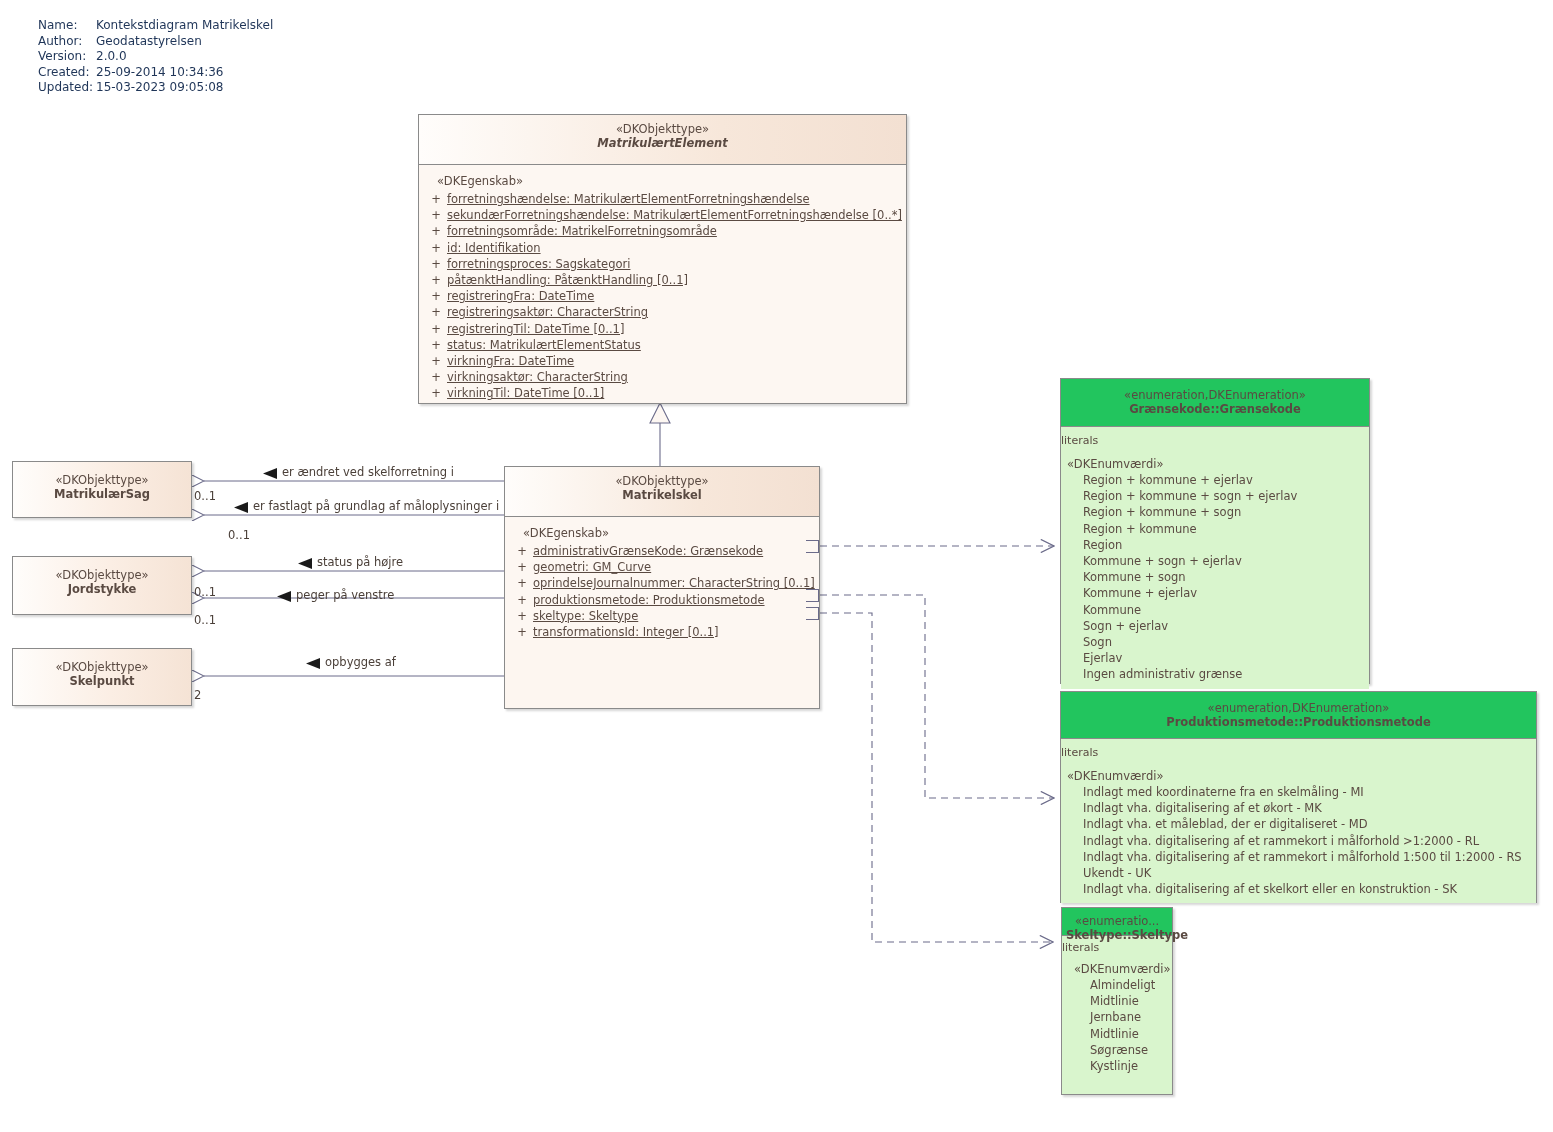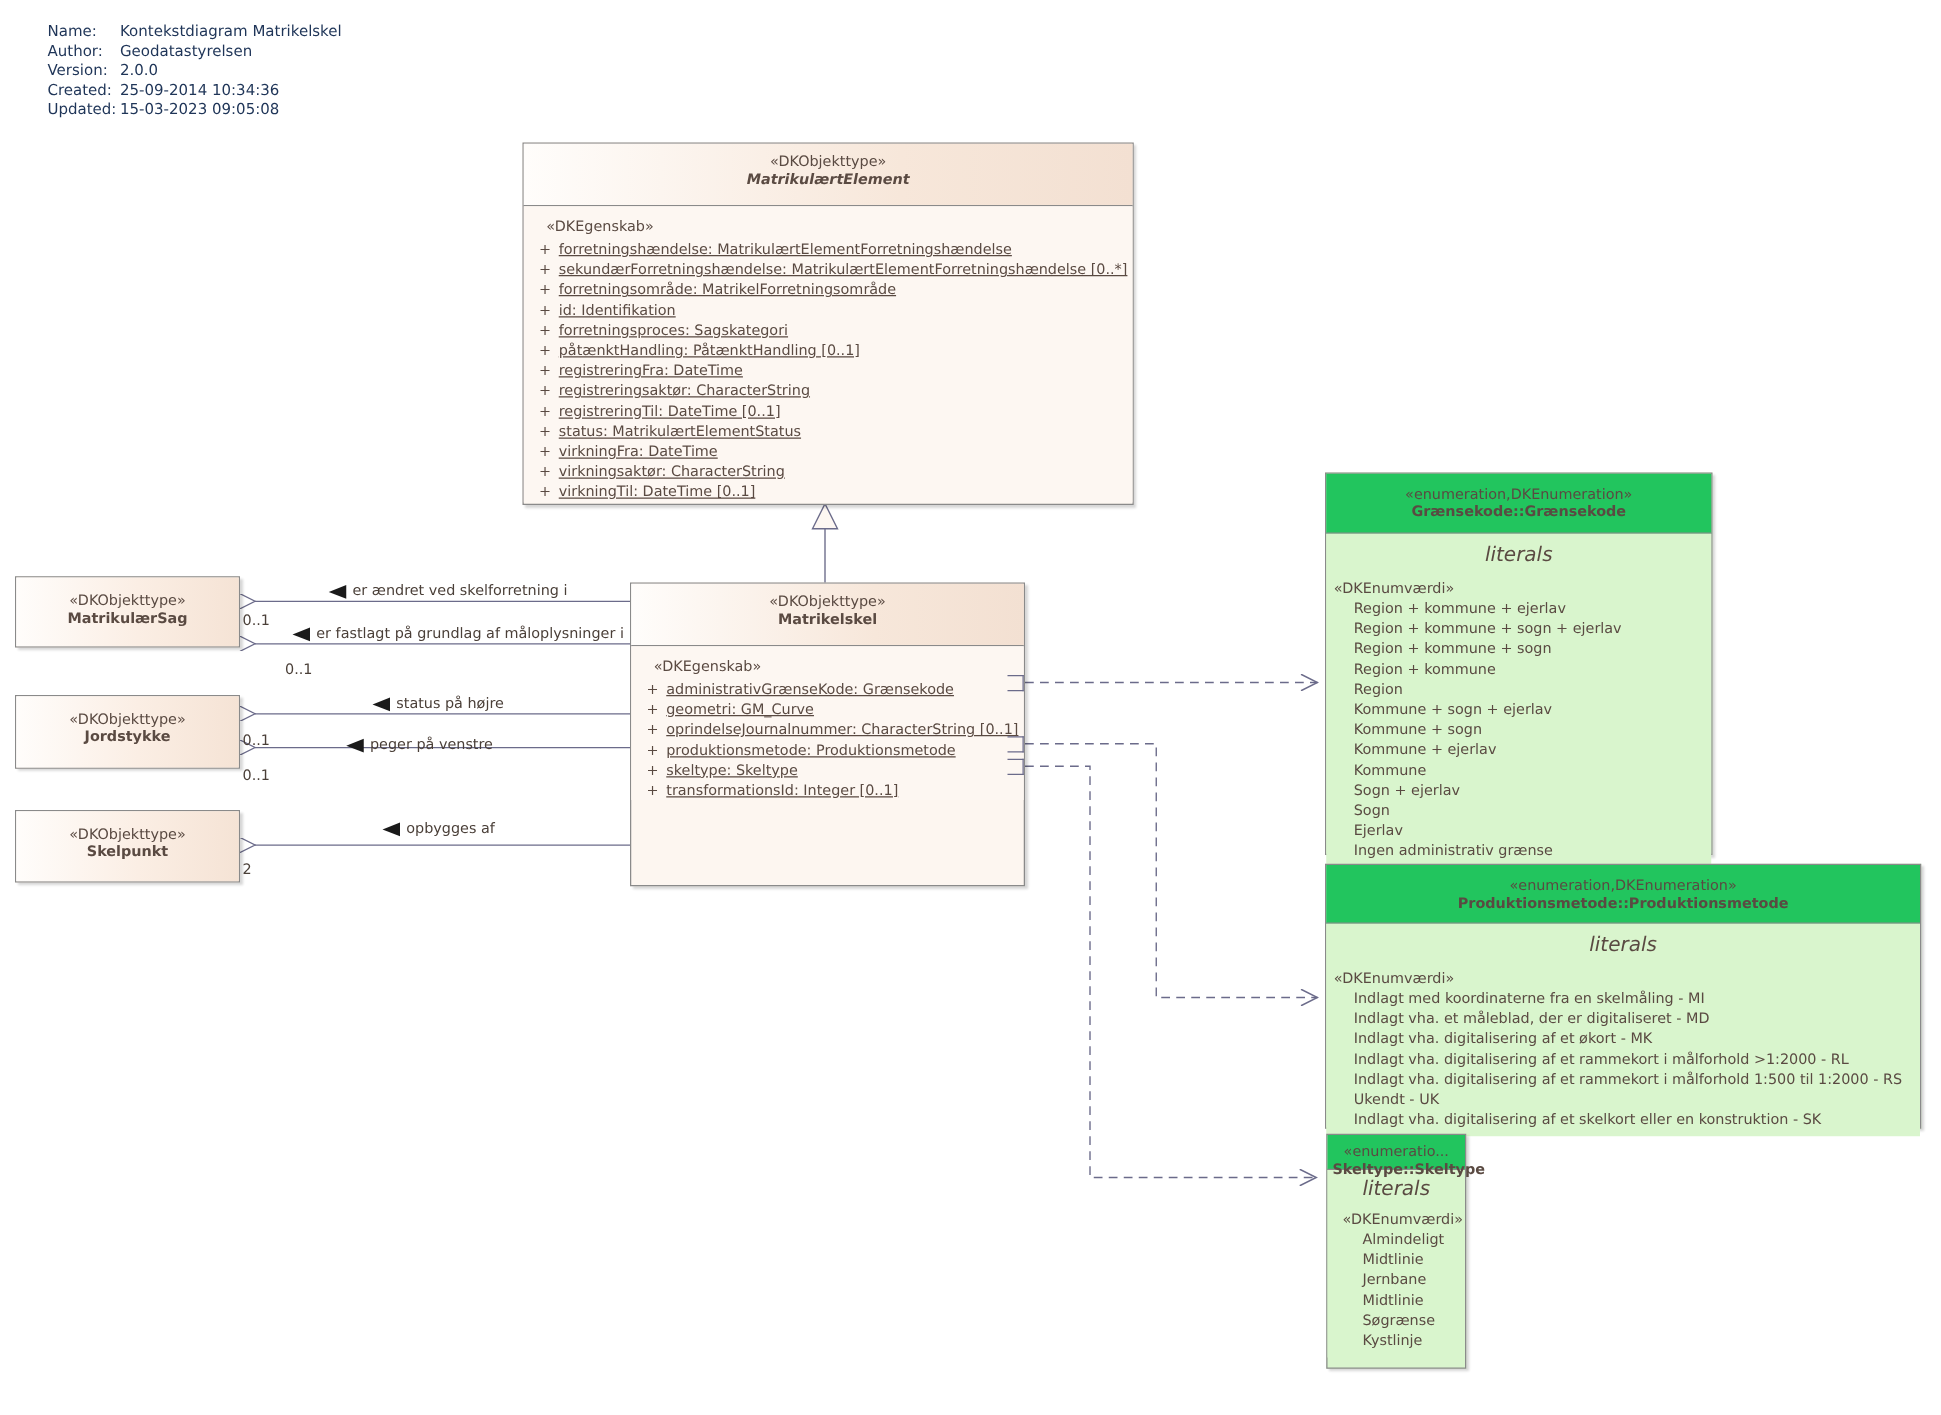--- a/index.html
+++ b/index.html
@@ -32,21 +32,21 @@
   .beige.left .hdr{background:linear-gradient(to right,#fffdfb 0%,#fbeee4 55%,#f5e3d5 100%);}
 
   
   .green{background:#d9f5cd;}
   .green .hdr{background:#22c55e;}
   .green .body{background:#d9f5cd;}
 
   .attrhead{font-size:11.5px;padding:9px 0 3px 18px;}
   .attr{font-size:11.5px;line-height:16.2px;padding-left:6px;white-space:nowrap;position:relative;text-decoration:underline;}
   .attr .vis{display:inline-block;width:22px;text-align:center;}
-  .litsec{text-align:center;font-style:italic;font-size:16px;padding:7px 0 5px 0;}
+  .litsec{text-align:left;font-size:11px;padding:7px 0 5px 0;}
   .lits{font-size:11.5px;padding:5px 0 6px 6px;}
   .lits .st{padding-bottom:1px;}
   .lits .li{padding-left:16px;line-height:16.2px;white-space:nowrap;}
 
   
   svg.ovl{position:absolute;left:0;top:0;width:1553px;height:1132px;pointer-events:none;}
   .lbl{position:absolute;font-size:11.5px;color:#4a3f38;white-space:nowrap;}
   .mult{position:absolute;font-size:11.5px;color:#4a3f38;}
 
   
@@ -240,22 +240,22 @@
   <div class="box green" style="left:1060px;top:691px;width:477px;height:212px;">
     <div class="hdr" style="height:47px;padding-top:9px;">
       <div class="ster">«enumeration,DKEnumeration»</div>
       <div class="nm">Produktionsmetode::Produktionsmetode</div>
     </div>
     <div class="body">
       <div class="litsec">literals</div>
       <div class="lits">
         <div class="st">«DKEnumværdi»</div>
         <div class="li">Indlagt med koordinaterne fra en skelmåling - MI</div>
+        <div class="li">Indlagt vha. digitalisering af et økort - MK</div>
         <div class="li">Indlagt vha. et måleblad, der er digitaliseret - MD</div>
-        <div class="li">Indlagt vha. digitalisering af et økort - MK</div>
         <div class="li">Indlagt vha. digitalisering af et rammekort i målforhold &gt;1:2000 - RL</div>
         <div class="li">Indlagt vha. digitalisering af et rammekort i målforhold 1:500 til 1:2000 - RS</div>
         <div class="li">Ukendt - UK</div>
         <div class="li">Indlagt vha. digitalisering af et skelkort eller en konstruktion - SK</div>
       </div>
     </div>
   </div>
 
   <div class="box green" style="left:1061px;top:907px;width:112px;height:188px;">
     <div class="hdr" style="height:28px;padding-top:6px;">

